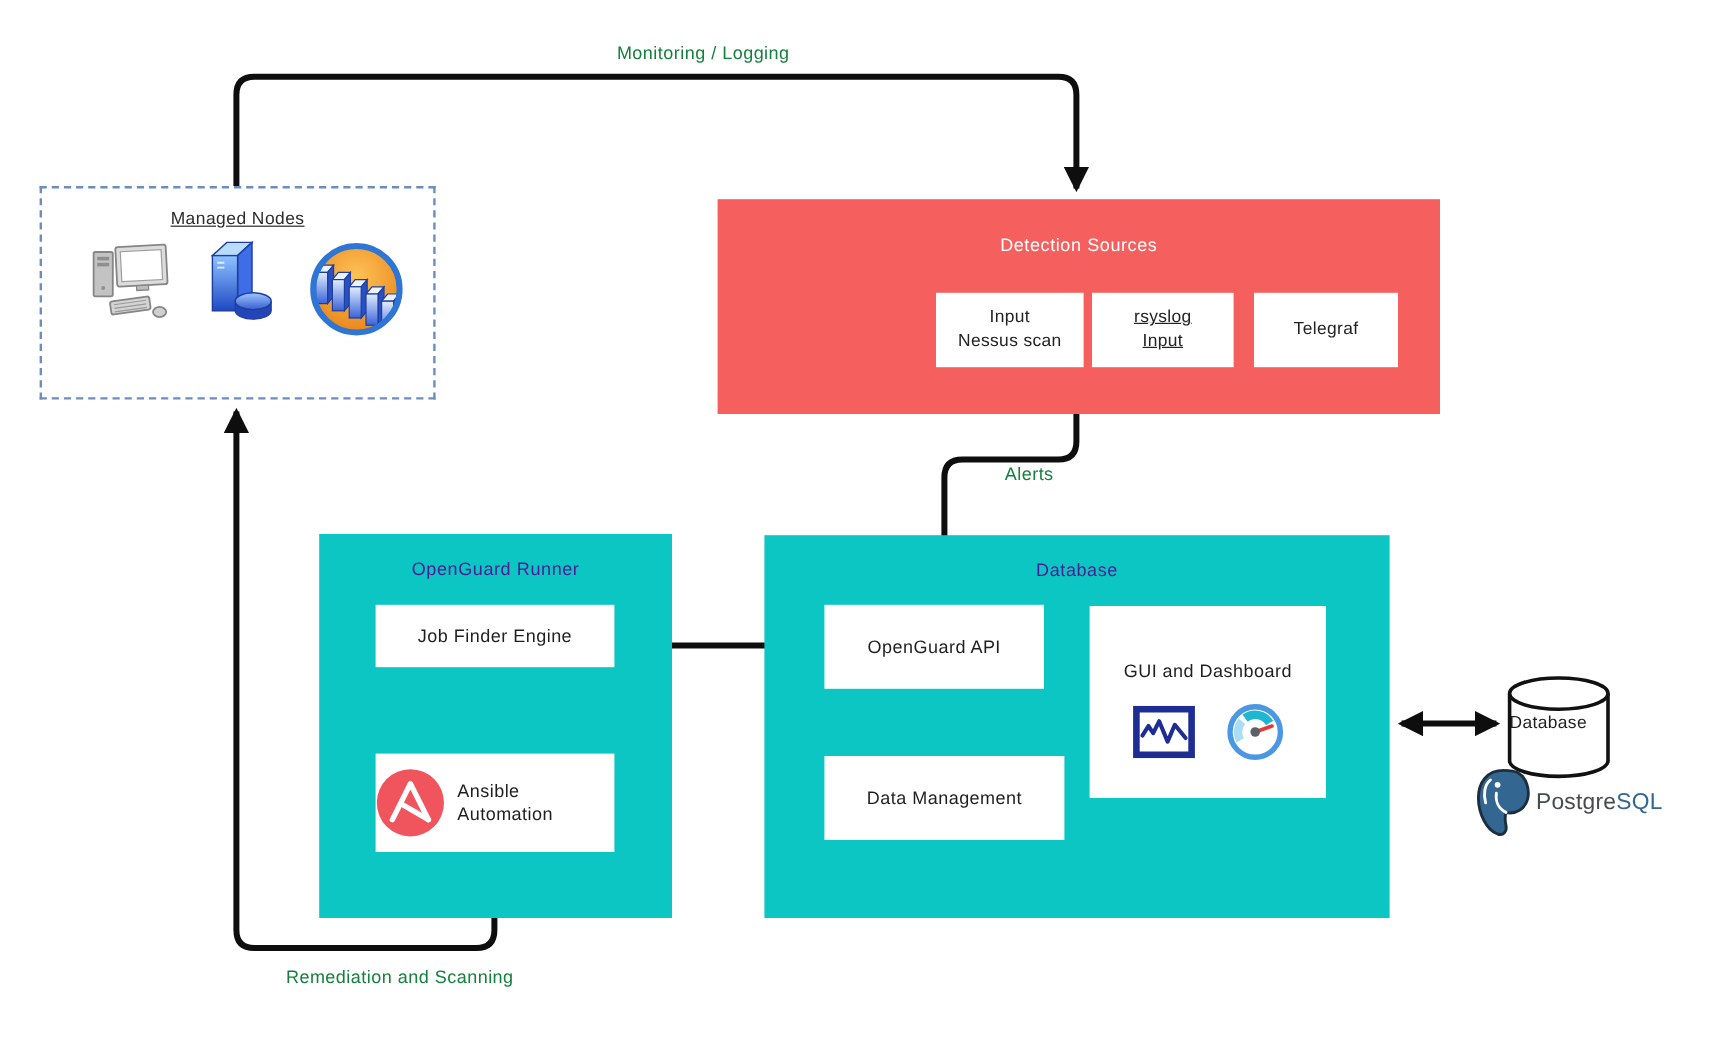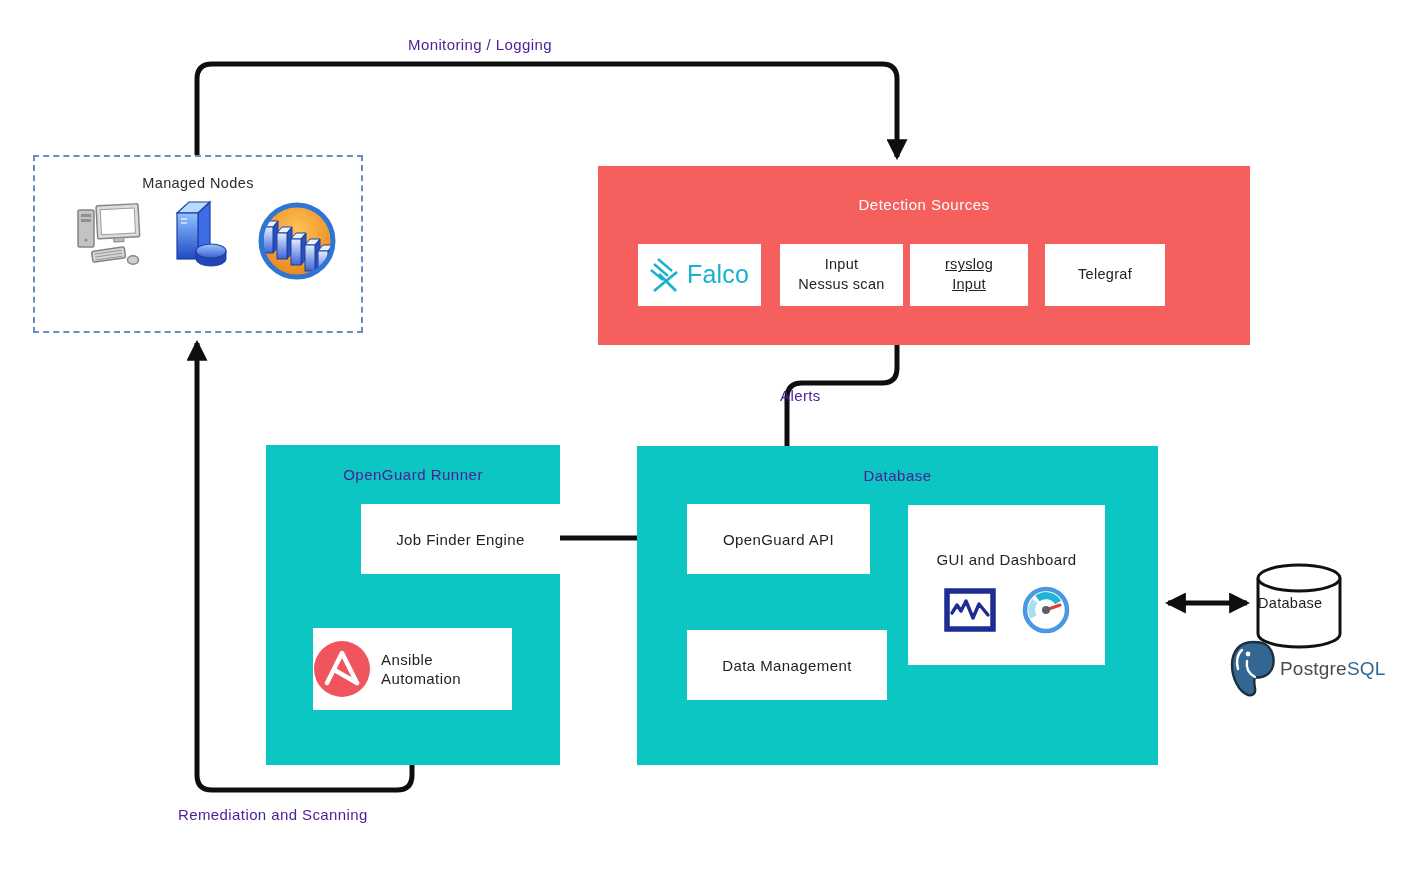--- a/index.html
+++ b/index.html
@@ -1,52 +1,52 @@
 <!DOCTYPE html>
 <html style="--red: #f5605e; --teal: #0bc6c3; --dashed_blue: #6b8ebf; --falco_teal: #17b2cf; --ansible_red: #f0545c; --postgres_blue: #336791; --arrow: #0e0e0e;"><head>
 <meta charset="utf-8">
 <style>
   html,body{margin:0;padding:0;background:#fff;}
   .canvas{
     position:relative;width:1428px;height:874px;background:#fff;overflow:hidden;
     font-family:"Liberation Sans",sans-serif;color:#222;
   }
   .arrow-layer{position:absolute;inset:0;pointer-events:none;}
-  .flow-label{position:absolute;font-size:15px;letter-spacing:.4px;color:#4c1d95;text-align:left;}
+  .flow-label{position:absolute;font-size:15px;letter-spacing:.4px;color:#15803d;text-align:right;}
 
   
   .managed{position:absolute;left:33px;top:155px;width:330px;height:178px;
     border:2px dashed var(--dashed_blue,#6b8ebf);box-sizing:border-box;background:#fff;}
   .managed-title{position:absolute;top:18px;left:0;right:0;text-align:center;
-    font-size:14.5px;letter-spacing:.4px;color:#2b2b2b;}
+    font-size:14.5px;letter-spacing:.4px;color:#2b2b2b;text-decoration:underline;}
   .icon-abs{position:absolute;}
 
   
-  .detect{position:absolute;left:598px;top:166px;width:652px;height:179px;
+  .detect{position:absolute;left:598px;top:166px;width:602px;height:179px;
     background:var(--red,#f5605e);}
   .detect-title{position:absolute;top:30px;left:0;right:0;text-align:center;
     color:#fff;font-size:15px;letter-spacing:.5px;}
   .dbox{position:absolute;top:78px;height:62px;background:#fff;
     display:flex;align-items:center;justify-content:center;text-align:center;
     font-size:14.5px;letter-spacing:.3px;color:#222;white-space:pre-line;line-height:1.35;}
   .dbox.falco{left:40px;width:123px;gap:7px;}
   .dbox.nessus{left:182px;width:123px;}
   .dbox.rsyslog{left:312px;width:118px;text-decoration:underline;}
   .dbox.telegraf{left:447px;width:120px;}
   .falco-text{color:var(--falco_teal,#17b2cf);font-size:25px;letter-spacing:.2px;font-weight:500;}
 
   
   .teal-box{position:absolute;background:var(--teal,#0bc6c3);}
   .runner{left:266px;top:445px;width:294px;height:320px;}
   .og{left:637px;top:446px;width:521px;height:319px;}
   .teal-title{position:absolute;top:21px;left:0;right:0;text-align:center;
     font-size:15px;letter-spacing:.5px;color:#4c1d95;}
   .wbox{position:absolute;background:#fff;display:flex;align-items:center;justify-content:center;
     font-size:15px;letter-spacing:.4px;color:#1f1f1f;text-align:center;}
-  .jobfinder{left:47px;top:59px;width:199px;height:70px;margin-left:48px;}
+  .jobfinder{left:47px;top:59px;width:199px;height:52px;}
   .ansible{left:47px;top:183px;width:199px;height:82px;justify-content:flex-start;gap:10px;
     text-align:left;white-space:pre-line;line-height:1.3;box-sizing:border-box;}
   .api{left:50px;top:58px;width:183px;height:70px;}
   .dm{left:50px;top:184px;width:200px;height:70px;}
   .gui{left:271px;top:59px;width:197px;height:160px;flex-direction:column;justify-content:flex-start;}
   .gui-title{margin-top:46px;font-size:15px;letter-spacing:.4px;}
   .gui-icons{display:flex;align-items:center;gap:26px;margin-top:18px;}
 
   
   .db-cyl{position:absolute;left:1254px;top:562px;}
@@ -72,21 +72,21 @@
       <path d="M197,155 L197,79 Q197,64 212,64 L882,64 Q897,64 897,79 L897,157" marker-end="url(#ah)"></path>
       <path d="M897,345 L897,368 Q897,383 882,383 L802,383 Q787,383 787,398 L787,495" marker-end="url(#ah)"></path>
       <path d="M519,538 L683,538" marker-start="url(#ah)" marker-end="url(#ah)"></path>
       <path d="M412,584 L412,618" marker-start="url(#ah)" marker-end="url(#ah)"></path>
       <path d="M1168,603 L1247,603" marker-start="url(#ah)" marker-end="url(#ah)"></path>
       <path d="M412,710 L412,775 Q412,790 397,790 L212,790 Q197,790 197,775 L197,343" marker-end="url(#ah)"></path>
     </g>
   </svg>
 
   <div class="flow-label" style="left:408px;top:36px;width:250px;">Monitoring / Logging</div>
-  <div class="flow-label" style="left:780px;top:387px;width:126px;">Alerts</div>
+  <div class="flow-label" style="left:752px;top:387px;width:126px;">Alerts</div>
   <div class="flow-label" style="left:178px;top:806px;width:250px;">Remediation and Scanning</div>
 
   <div class="managed">
     <div class="managed-title">Managed Nodes</div>
 
     <svg class="icon-abs" style="left:40px;top:45px;" width="70" height="66" viewBox="0 0 70 66">
       <rect x="3" y="8" width="16" height="37" rx="1.5" fill="#c3c3c3" stroke="#858585" stroke-width="1.5"></rect>
       <rect x="6" y="12" width="10" height="3" fill="#8f8f8f"></rect>
       <rect x="6" y="17" width="10" height="3" fill="#8f8f8f"></rect>
       <circle cx="11" cy="38" r="1.6" fill="#8f8f8f"></circle>
@@ -165,32 +165,20 @@
           </g>
         </g>
       </g>
       <circle cx="42" cy="42" r="36" fill="none" stroke="#2e75d4" stroke-width="5"></circle>
     </svg>
   </div>
 
   <div class="detect">
     <div class="detect-title">Detection Sources</div>
 
-    <div class="dbox falco">
-      <svg width="30" height="38" viewBox="0 0 30 38">
-        <g stroke="#17b2cf" fill="none">
-          <path d="M8 3 L22 15" stroke-width="2.4"></path>
-          <path d="M4 8 L18 20" stroke-width="2.4"></path>
-          <path d="M1 14 L13 24" stroke-width="2.4"></path>
-          <path d="M4 35 L27 16" stroke-width="2.8"></path>
-          <path d="M9 18 L26 35" stroke-width="2.8"></path>
-        </g>
-      </svg>
-      <span class="falco-text">Falco</span>
-    </div>
     <div class="dbox nessus">Input
 Nessus scan</div>
     <div class="dbox rsyslog">rsyslog
 Input</div>
     <div class="dbox telegraf">Telegraf</div>
   </div>
 
   <div class="teal-box runner">
     <div class="teal-title">OpenGuard Runner</div>
     <div class="wbox jobfinder">Job Finder Engine</div>

